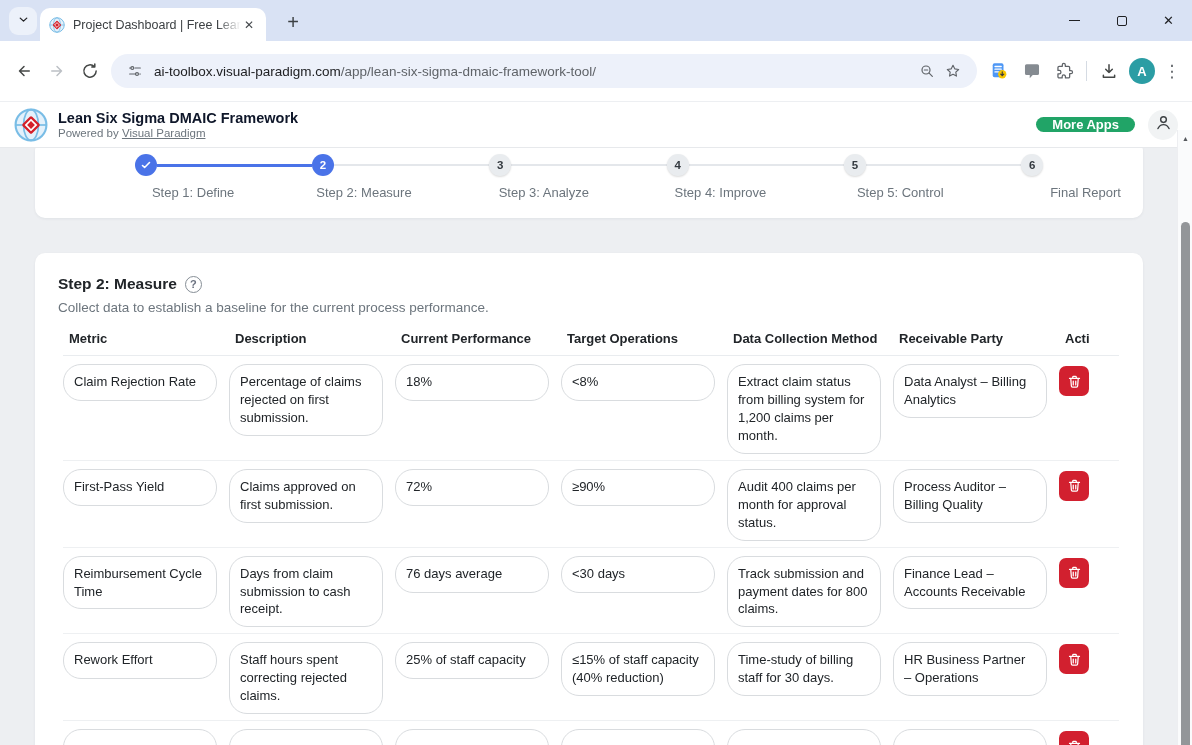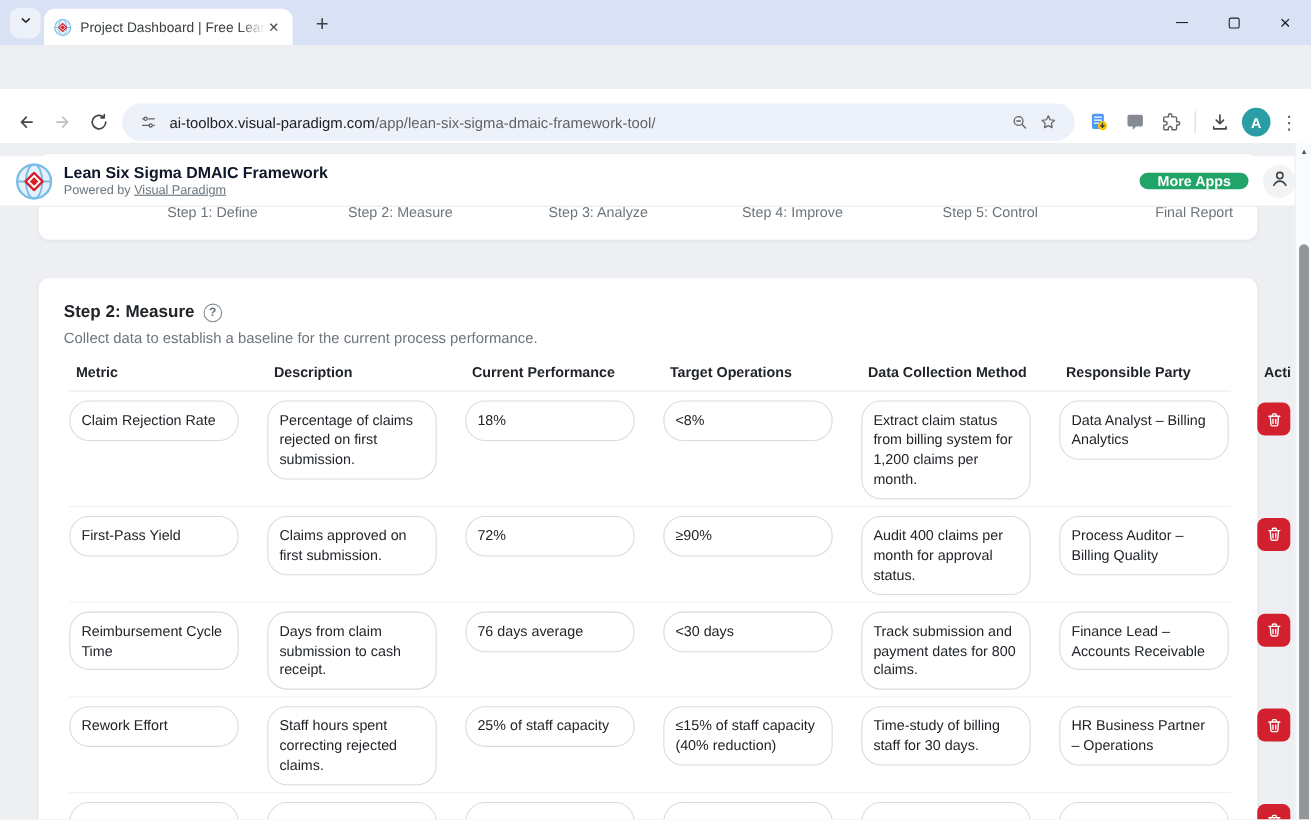--- a/index.html
+++ b/index.html
@@ -19,21 +19,21 @@
     -webkit-mask-image:linear-gradient(90deg,#000 86%,transparent); mask-image:linear-gradient(90deg,#000 86%,transparent); }
   .tab-close { font-size:12px; color:#45494d; padding:2px 3px; cursor:pointer; }
   .newtab-btn { position:absolute; left:280px; top:9px; width:26px; height:26px; display:flex; align-items:center;
     justify-content:center; font-size:20px; font-weight:400; color:#3c4043; cursor:pointer; }
   .win-controls { position:absolute; right:0; top:0; height:41px; display:flex; }
   .win-btn { width:47px; height:41px; display:flex; align-items:center; justify-content:center; color:#202124; cursor:pointer; }
   .min-glyph { display:inline-block; width:11px; height:1.6px; background:#202124; }
   .max-glyph { display:inline-block; width:10px; height:10px; border:1.4px solid #202124; border-radius:2px; }
   .close-glyph { font-size:13px; }
 
-  .toolbar { height:61px; background:#fff; display:flex; align-items:center; padding:0 7px; border-bottom:1px solid #edeff2;margin-top:40px; }
+  .toolbar { height:61px; background:#fff; display:flex; align-items:center; padding:0 7px; border-bottom:1px solid #edeff2; }
   .nav-btn { width:33px; height:33px; display:flex; align-items:center; justify-content:center; cursor:pointer; }
   .nav-btn svg { width:18px; height:18px; }
   .omnibox { flex:1; height:34px; background:#edf1fa; border-radius:17px; display:flex; align-items:center;
     padding:0 11px; margin:0 5px; cursor:text; }
   .omni-icon { width:26px; height:26px; display:flex; align-items:center; justify-content:center; flex:0 0 auto; cursor:pointer; }
   .omni-icon svg { width:16px; height:16px; }
   .url { margin-left:6px; font-size:13.5px; white-space:nowrap; overflow:hidden; }
   .url .domain { color:#202124; }
   .url .path { color:#5f6368; }
   .omni-spacer { flex:1; }
@@ -78,21 +78,21 @@
   .step-label { margin-top:9px; font-size:13px; color:#6c757d;text-align:right; }
 
   .main-card { top:123px; bottom:-24px; border-radius:10px 10px 0 0; padding:22px 24px 0 23px; }
   .section-head { display:flex; align-items:center; gap:8px; }
   .section-title { font-size:15.5px; font-weight:700; color:#212529; }
   .help-icon { width:17px; height:17px; border-radius:50%; border:1.5px solid #868e96; color:#6b7280; font-size:11px;
     font-weight:700; display:flex; align-items:center; justify-content:center; cursor:pointer; }
   .section-sub { margin-top:7px; font-size:13.5px; color:#6c757d; }
 
   .table { margin-top:16px; margin-left:5px; }
-  .grid-row { display:grid; grid-template-columns:repeat(6,154px) 30px; column-gap:26px; align-items:start; }
+  .grid-row { display:grid; grid-template-columns:repeat(6,154px) 30px; column-gap:12px; align-items:start; }
   .thead { padding-bottom:9px; border-bottom:1px solid #e9ecef; }
   .th { font-size:13px; font-weight:700; color:#212529; padding-left:6px; white-space:nowrap; overflow:hidden; }
   .trow { padding:8px 0 6px; border-bottom:1px solid #eef0f2; }
   .trow:last-child { border-bottom:none; }
   .cellbox { min-height:37px; background:#fff; border:1px solid #d9dcdf; border-radius:18px; padding:8px 10px;
     font-size:13px; line-height:1.38; color:#212529; overflow-wrap:break-word; cursor:text; }
   .action-cell { display:flex; justify-content:flex-start; }
   .delete-btn { width:30px; height:30px; border:none; border-radius:7px; background:var(--red,#d2202f);
     display:flex; align-items:center; justify-content:center; margin-top:2px; cursor:pointer; }
   .delete-btn svg { width:15px; height:15px; }
@@ -301,21 +301,21 @@
     </div>
     <div class="section-sub">Collect data to establish a baseline for the current process performance.</div>
 
     <div class="table">
       <div class="grid-row thead" id="thead">
           <div class="th">Metric</div>
           <div class="th">Description</div>
           <div class="th">Current Performance</div>
           <div class="th">Target Operations</div>
           <div class="th">Data Collection Method</div>
-          <div class="th">Responsible Party</div>
+          <div class="th">Receivable Party</div>
           <div class="th">Action</div>
         </div>
       <div id="rows">
           <div class="grid-row trow">
             <div class="cellbox">Claim Rejection Rate</div>
             <div class="cellbox">Percentage of claims rejected on first submission.</div>
             <div class="cellbox">18%</div>
             <div class="cellbox">&lt;8%</div>
             <div class="cellbox">Extract claim status from billing system for 1,200 claims per month.</div>
             <div class="cellbox">Data Analyst – Billing Analytics</div>

